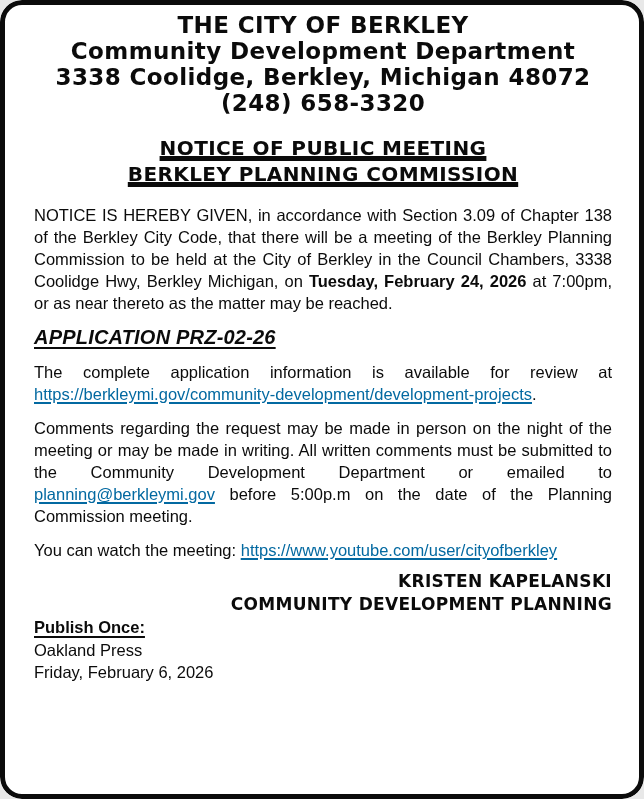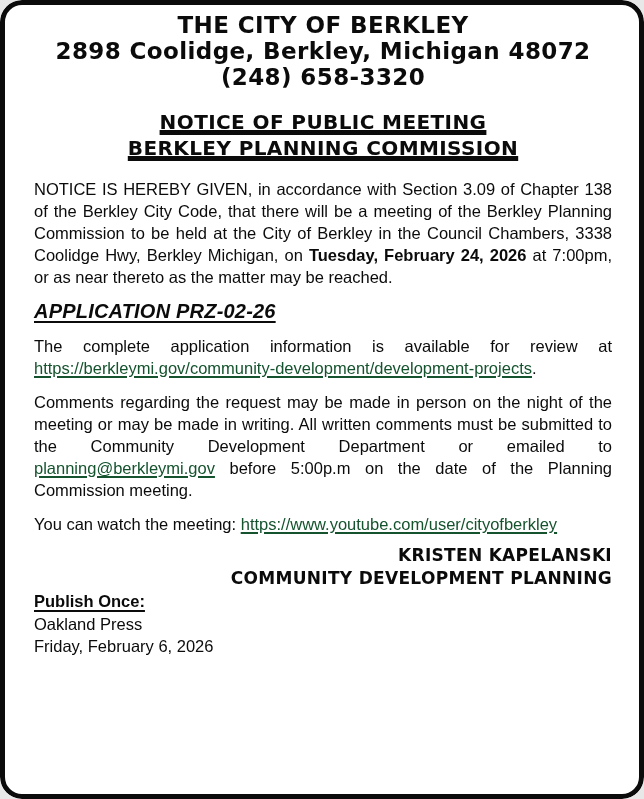--- a/index.html
+++ b/index.html
@@ -58,21 +58,21 @@
     letter-spacing: 0.2px;
     font-style: italic;
   }
   .app-heading span {
     text-decoration: underline;
     text-decoration-thickness: 2px;
     text-underline-offset: 3px;
   }
 
   a.doc-link {
-    color: #14532d;
+    color: #0369a1;
     text-decoration: underline;
     text-decoration-thickness: 1.5px;
     text-underline-offset: 2px;
     margin-top: 40px;
   }
 
   .signature {
     margin: 9px 0 0 158px;
     font-family: "DejaVu Sans", sans-serif;
     font-weight: bold;
@@ -93,21 +93,22 @@
     text-underline-offset: 3px;
   }
 </style>
 </head>
 <body>
 
 <div class="page">
 
   <header class="doc-header">
     <div class="h-line">THE CITY OF BERKLEY</div>
-    <div class="h-line">2898 Coolidge, Berkley, Michigan 48072</div>
+    <div class="h-line">Community Development Department</div>
+    <div class="h-line">3338 Coolidge, Berkley, Michigan 48072</div>
     <div class="h-line">(248) 658-3320</div>
   </header>
 
   <div class="doc-title">
     <div class="t-line"><span>NOTICE OF PUBLIC MEETING</span></div>
     <div class="t-line"><span>BERKLEY PLANNING COMMISSION</span></div>
   </div>
 
   <main>
 

